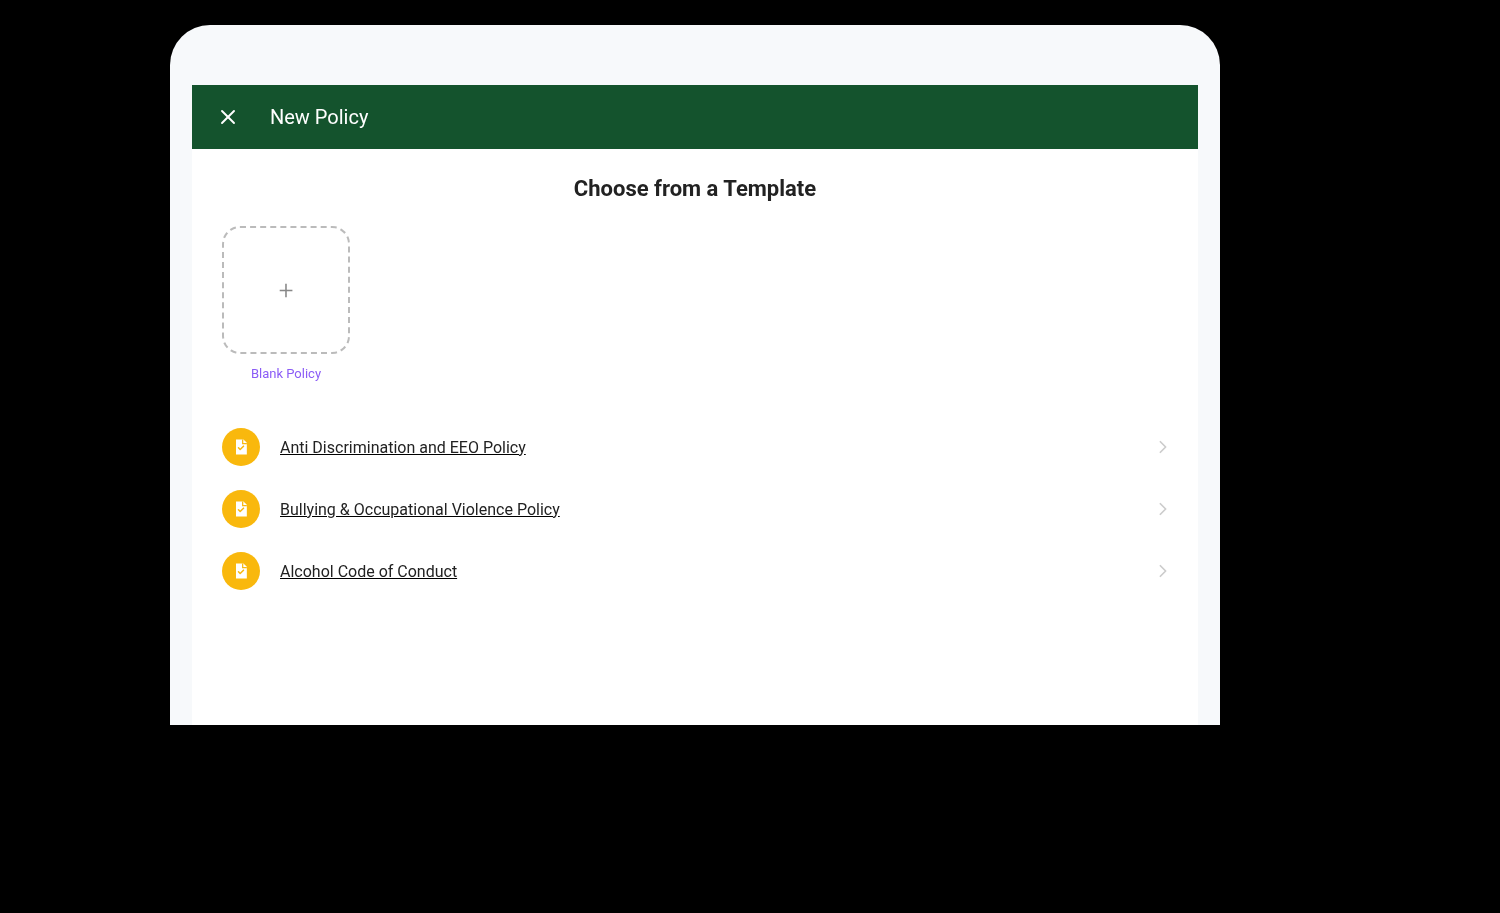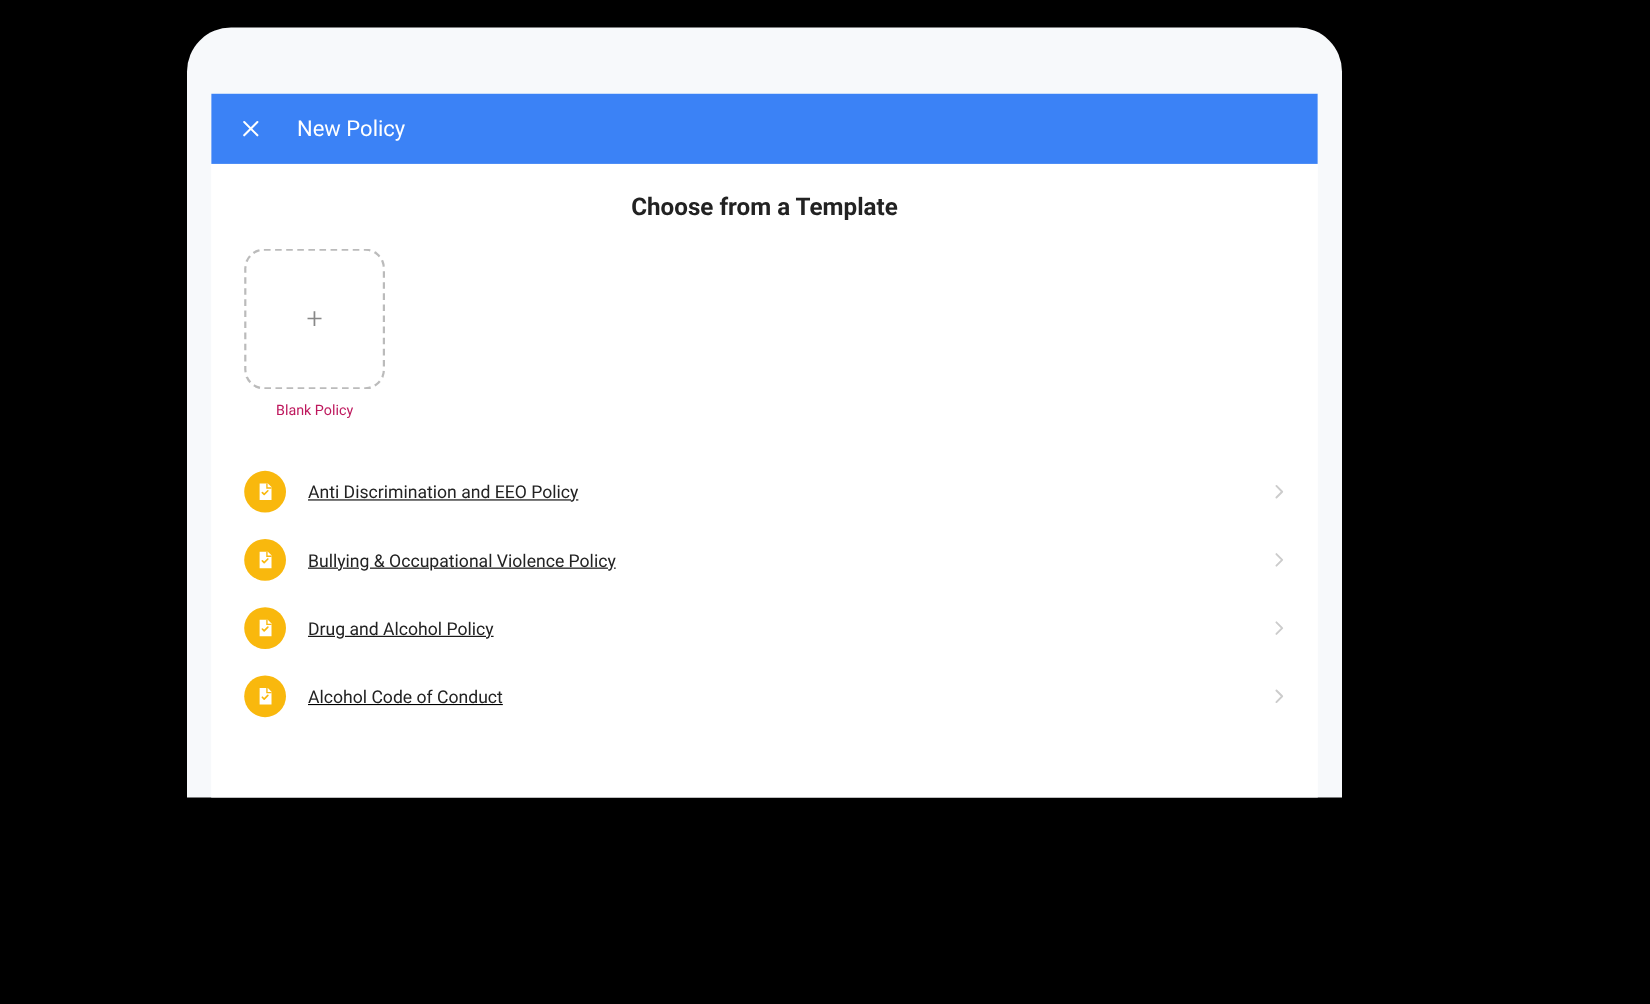--- a/index.html
+++ b/index.html
@@ -40,21 +40,21 @@
       height: 30px;
       background: radial-gradient(ellipse at center, rgba(0,0,0,0.15) 0%, rgba(0,0,0,0) 70%);
       border-radius: 50%;
     }
     .screen {
       background: #fff;
       height: 640px;
       overflow: hidden;
     }
     .header-bar {
-      background: #3b82f6;
+      background: #14532d;
       height: 64px;
       display: flex;
       align-items: center;
       padding: 0 24px;
       gap: 30px;
     }
     .close-x {
       color: #fff;
       font-size: 22px;
       cursor: pointer;
@@ -114,21 +114,21 @@
     }
     .card-upload {
       background: #8b9aa0;
     }
     .cloud-icon svg {
       width: 56px;
       height: 56px;
     }
     .card-label {
       font-size: 13px;
-      color: #be185d;
+      color: #8b5cf6;
     }
     .template-list {
       display: flex;
       flex-direction: column;
       gap: 20px;
     }
     .template-item {
       display: flex;
       align-items: center;
       gap: 20px;
@@ -221,35 +221,20 @@
           </div>
         </div>
         <div class="template-item">
           <div class="template-icon">
             <svg viewBox="0 0 24 24" fill="none">
               <path d="M6 3h9l4 4v14H6V3z" fill="#fff"></path>
               <path d="M14 3v5h5" stroke="#f9b80d" stroke-width="1.5" fill="none"></path>
               <path d="M9 13l2 2 4-4" stroke="#f9b80d" stroke-width="1.8" fill="none" stroke-linecap="round" stroke-linejoin="round"></path>
             </svg>
           </div>
-          <div class="template-label">Drug and Alcohol Policy</div>
-          <div class="chevron">
-            <svg viewBox="0 0 10 16" fill="none" stroke="#ccc" stroke-width="2">
-              <path d="M2 2l6 6-6 6" stroke-linecap="round" stroke-linejoin="round"></path>
-            </svg>
-          </div>
-        </div>
-        <div class="template-item">
-          <div class="template-icon">
-            <svg viewBox="0 0 24 24" fill="none">
-              <path d="M6 3h9l4 4v14H6V3z" fill="#fff"></path>
-              <path d="M14 3v5h5" stroke="#f9b80d" stroke-width="1.5" fill="none"></path>
-              <path d="M9 13l2 2 4-4" stroke="#f9b80d" stroke-width="1.8" fill="none" stroke-linecap="round" stroke-linejoin="round"></path>
-            </svg>
-          </div>
           <div class="template-label">Alcohol Code of Conduct</div>
           <div class="chevron">
             <svg viewBox="0 0 10 16" fill="none" stroke="#ccc" stroke-width="2">
               <path d="M2 2l6 6-6 6" stroke-linecap="round" stroke-linejoin="round"></path>
             </svg>
           </div>
         </div>
       </div>
     </div>
   </div>

